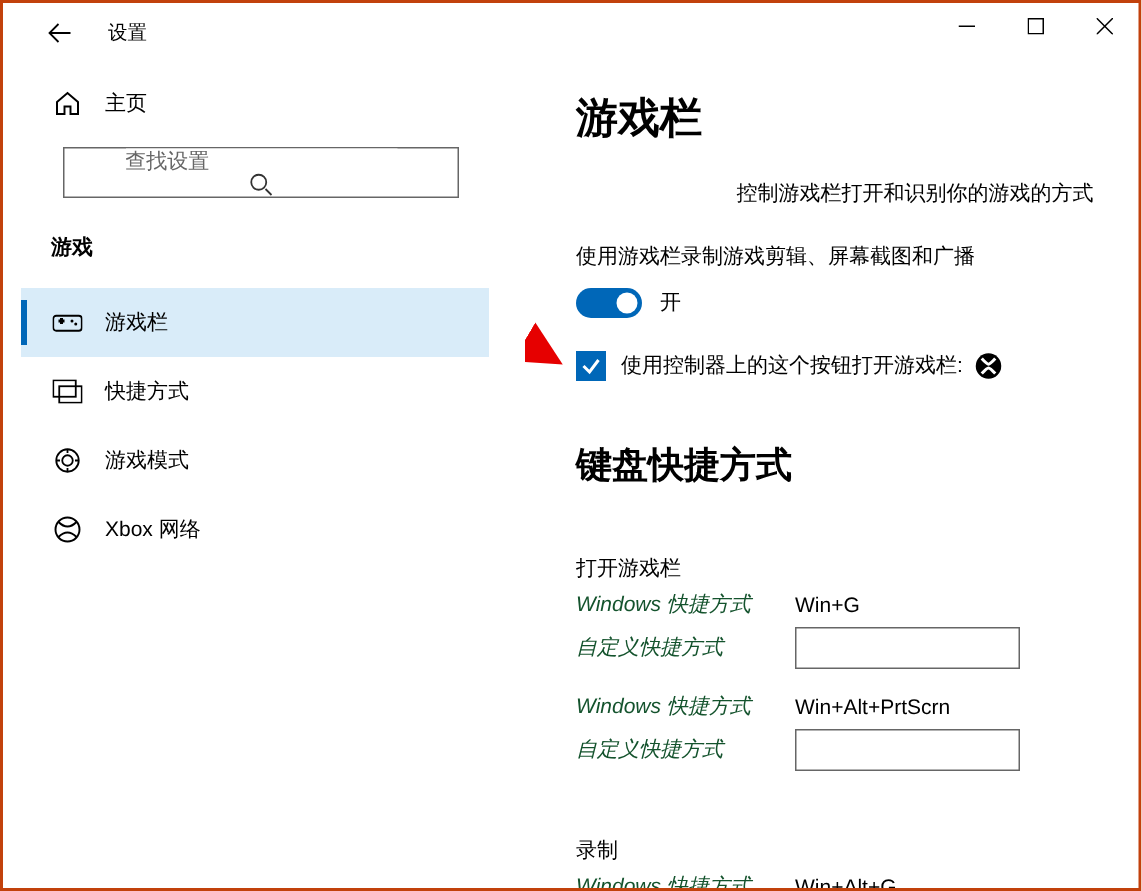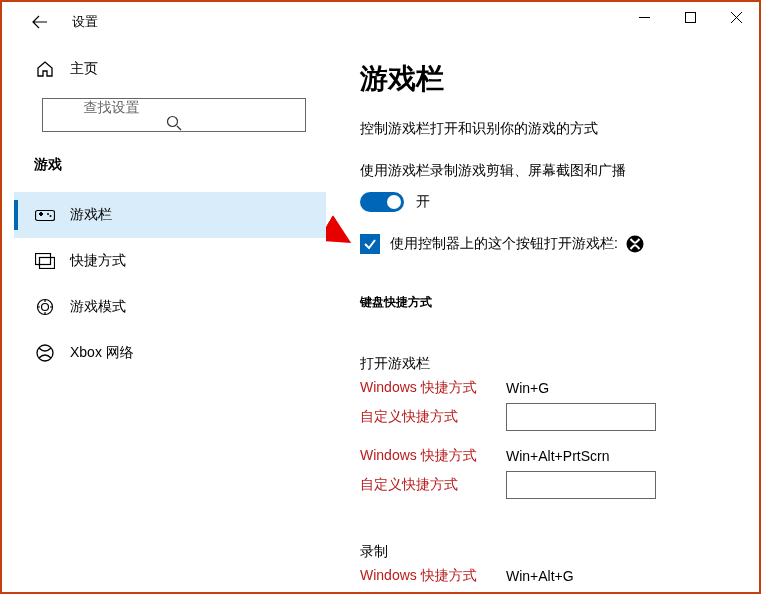--- a/index.html
+++ b/index.html
@@ -51,20 +51,21 @@
       height: 30px;
       display: flex;
       align-items: center;
       justify-content: center;
       cursor: pointer;
     }
     .content {
       flex: 1;
       display: flex;
       overflow: hidden;
+      gap: 24px;
     }
     .sidebar {
       width: 312px;
       padding-top: 12px;
       position: relative;
     }
     .home-row {
       display: flex;
       align-items: center;
       margin: 6px 0 20px 20px;
@@ -124,20 +125,21 @@
       position: relative;
     }
     h1.page-title {
       font-size: 28px;
       font-weight: 600;
       margin-bottom: 22px;
     }
     .desc {
       font-size: 14px;
       margin-bottom: 24px;
+      text-align: right;
     }
     .sub-desc { font-size: 14px; margin-bottom: 12px; }
     .toggle-row {
       display: flex;
       align-items: center;
       margin-bottom: 22px;
     }
     .toggle {
       width: 44px;
       height: 20px;
@@ -169,35 +171,36 @@
       height: 20px;
       background: #0067b8;
       margin-right: 10px;
       display: flex;
       align-items: center;
       justify-content: center;
       cursor: pointer;
     }
     .xbox-ico { margin-left: 8px; display: flex; }
     h2.section-title {
-      font-size: 12px;
+      font-size: 24px;
       font-weight: 600;
       margin-bottom: 18px;
     }
     .kb-group { margin-bottom: 16px; }
     .kb-title { font-size: 14px; margin-bottom: 6px; margin-top: 44px; }
     .kb-row {
       display: flex;
       align-items: center;
       margin-bottom: 6px;
     }
     .kb-label {
       width: 146px;
       font-size: 14px;
-      color: #b91c1c;
+      color: #14532d;
+      font-style: italic;
     }
     .kb-value { font-size: 14px; }
     .kb-input {
       width: 150px;
       height: 28px;
       border: 1px solid #666;
       font-size: 14px;
       padding: 0 6px;
       font-family: inherit;
     }

